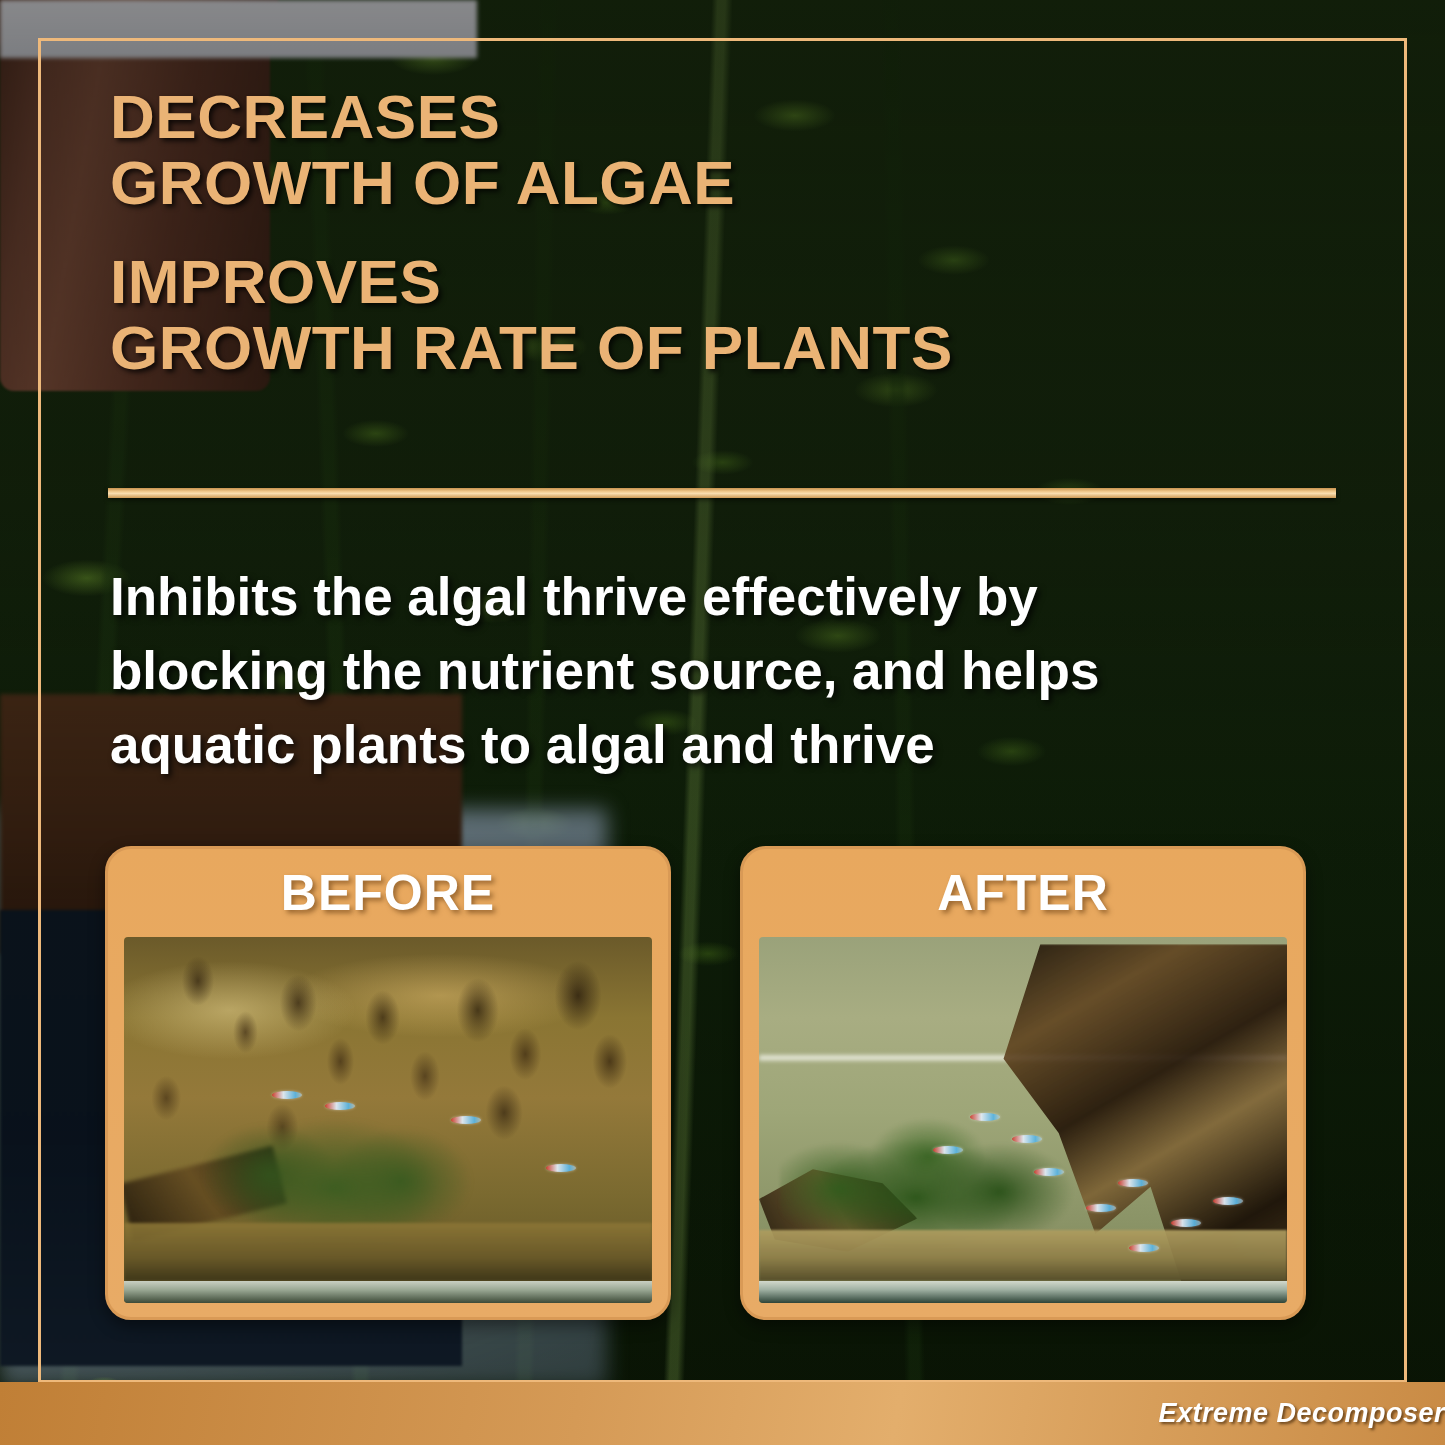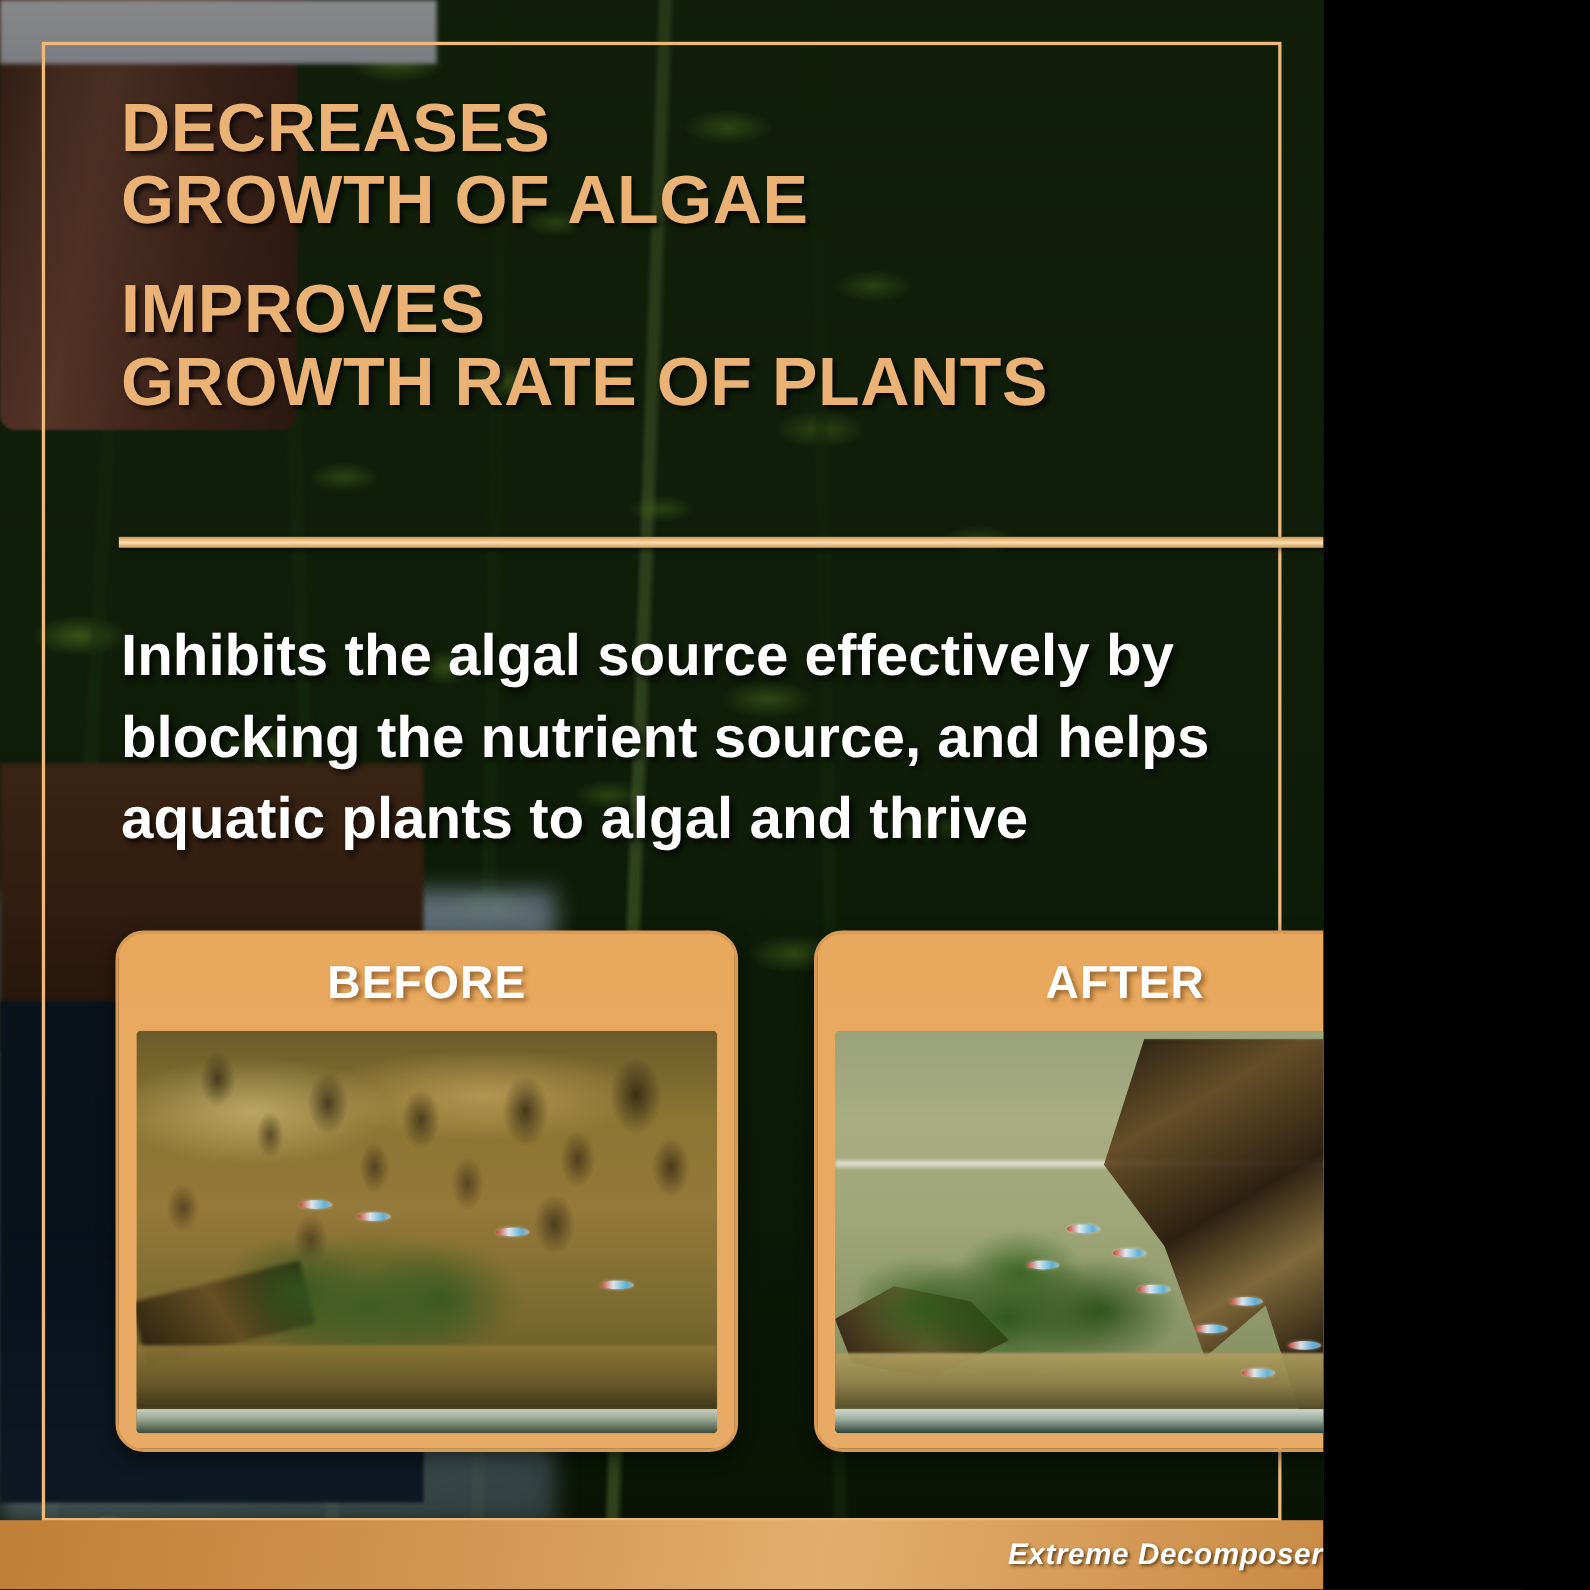--- a/index.html
+++ b/index.html
@@ -2,25 +2,25 @@
 <html><head>
 <meta charset="utf-8">
 <style>
   html, body {
     margin: 0;
     padding: 0;
     background: #000;
   }
   #poster {
     position: relative;
-    width: 1203px;
+    width: 1445px;
     height: 1445px;
     overflow: hidden;
     font-family: "Liberation Sans", sans-serif;
-    background: #404040;
+    background: #a21caf;
   }
 
   
   .bg-layer { position: absolute; inset: 0; }
 
   .bg-base {
     background:
       linear-gradient(180deg, #1d3310 0%, #16280d 35%, #0f2109 60%, #0a1605 100%);
   }
   
@@ -192,21 +192,21 @@
     overflow: hidden;
   }
   .card.before { left: 105px; }
   .card.after  { left: 740px; }
 
   .card-title {
     height: 88px;
     line-height: 88px;
     text-align: center;
     color: #ffffff;
-    font-size: 42px;
+    font-size: 50px;
     font-weight: bold;
     letter-spacing: 1px;
     text-shadow: 3px 3px 5px rgba(90,50,10,.55);
   }
   .card-photo {
     position: absolute;
     left: 16px; right: 16px;
     top: 88px; bottom: 14px;
     border-radius: 4px;
     overflow: hidden;
@@ -357,21 +357,21 @@
       <span class="blk">DECREASES</span>
       <span class="blk">GROWTH OF ALGAE</span>
       <span class="gap"></span>
       <span class="blk">IMPROVES</span>
       <span class="blk">GROWTH RATE OF PLANTS</span>
     </div>
 
     <div class="divider"></div>
 
     <div class="subcopy">
-      <span class="line">Inhibits the algal source effectively by</span>
+      <span class="line">Inhibits the algal thrive effectively by</span>
       <span class="line">blocking the nutrient source, and helps</span>
       <span class="line">aquatic plants to algal and thrive</span>
     </div>
 
     <div class="compare">
 
       <div class="card before">
         <div class="card-title">BEFORE</div>
         <div class="card-photo">
           <div class="tank-before"></div>

